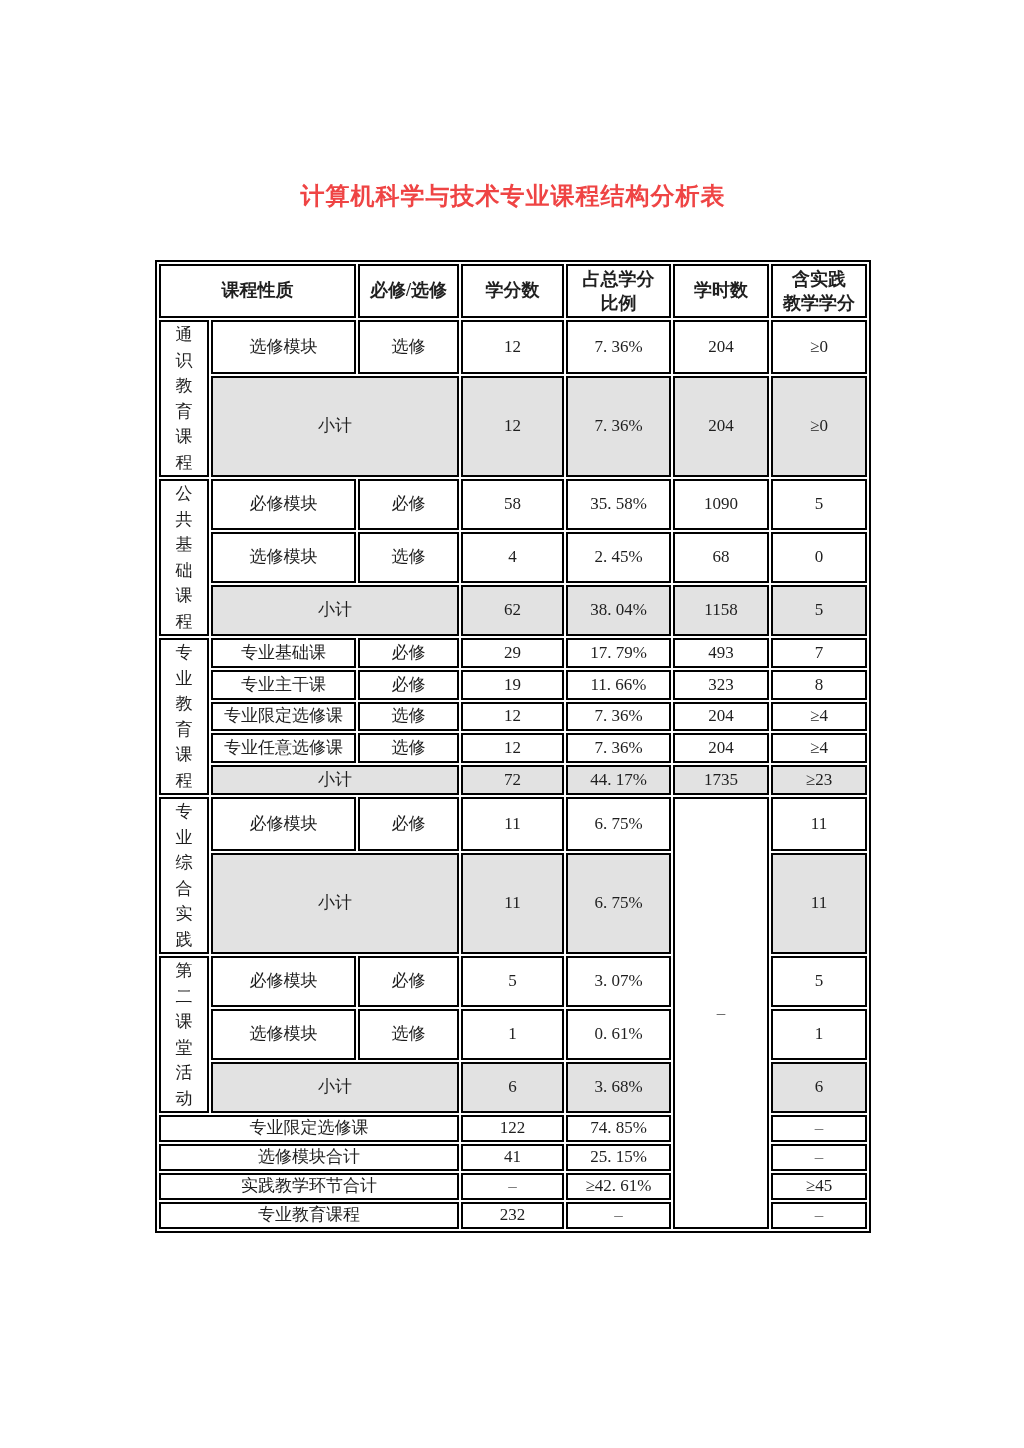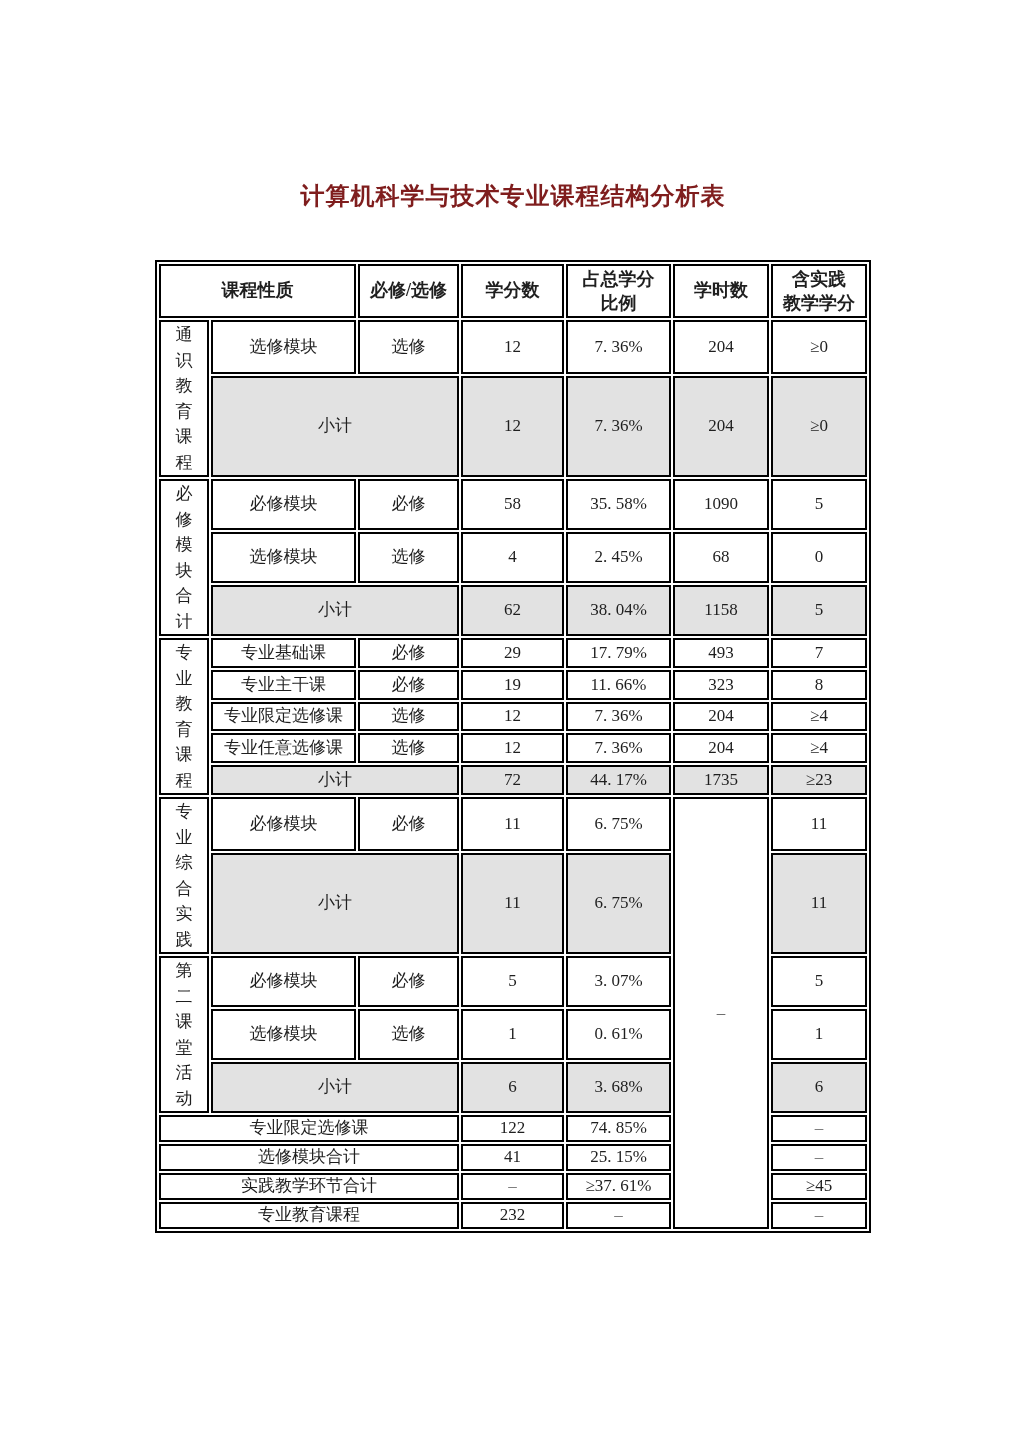--- a/index.html
+++ b/index.html
@@ -10,21 +10,21 @@
     color: #1f1f1f;
     position: relative;
   }
   .page { position: absolute; left: 0; top: 0; width: 1024px; height: 1448px; background: #ffffff; }
   .doc-title {
     position: absolute;
     left: 155px; top: 180px; width: 716px;
     text-align: center;
     font-size: 24px; font-weight: bold;
     letter-spacing: 1px;
-    color: #7f1d1d;
+    color: #ef4444;
   }
   table.course-table {
     position: absolute;
     left: 155px; top: 260px;
     width: 716px;
     table-layout: fixed;
     border-collapse: separate;
     border-spacing: 2px;
     border: 2px solid #000;
     background: #ffffff;
@@ -100,21 +100,21 @@
     </tr>
     <tr class="tall sub">
       <td colspan="2">小计</td>
       <td>12</td>
       <td>7. 36%</td>
       <td>204</td>
       <td>≥0</td>
     </tr>
 
     <tr class="norm">
-      <td class="sec" rowspan="3">必修模块合计</td>
+      <td class="sec" rowspan="3">公共基础课程</td>
       <td>必修模块</td>
       <td>必修</td>
       <td>58</td>
       <td>35. 58%</td>
       <td>1090</td>
       <td>5</td>
     </tr>
     <tr class="norm">
       <td>选修模块</td>
       <td>选修</td>
@@ -218,21 +218,21 @@
     </tr>
     <tr class="norm">
       <td colspan="3">选修模块合计</td>
       <td>41</td>
       <td>25. 15%</td>
       <td class="dash">–</td>
     </tr>
     <tr class="norm">
       <td colspan="3">实践教学环节合计</td>
       <td class="dash">–</td>
-      <td>≥37. 61%</td>
+      <td>≥42. 61%</td>
       <td>≥45</td>
     </tr>
     <tr class="norm">
       <td colspan="3">专业教育课程</td>
       <td>232</td>
       <td class="dash">–</td>
       <td class="dash">–</td>
     </tr>
   </tbody>
     </table>

